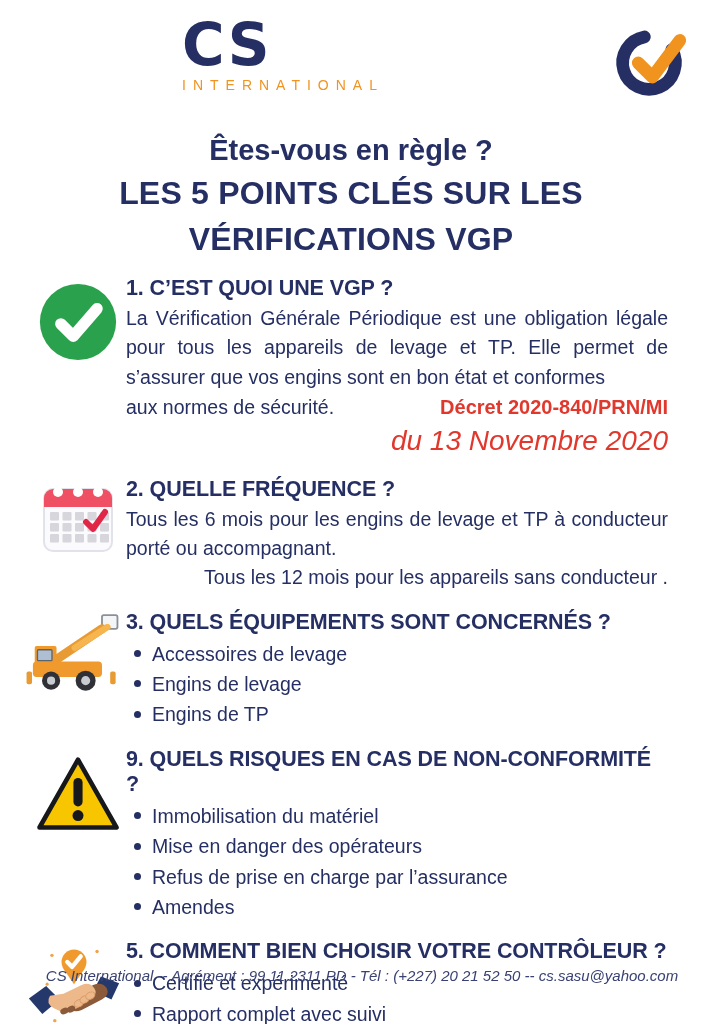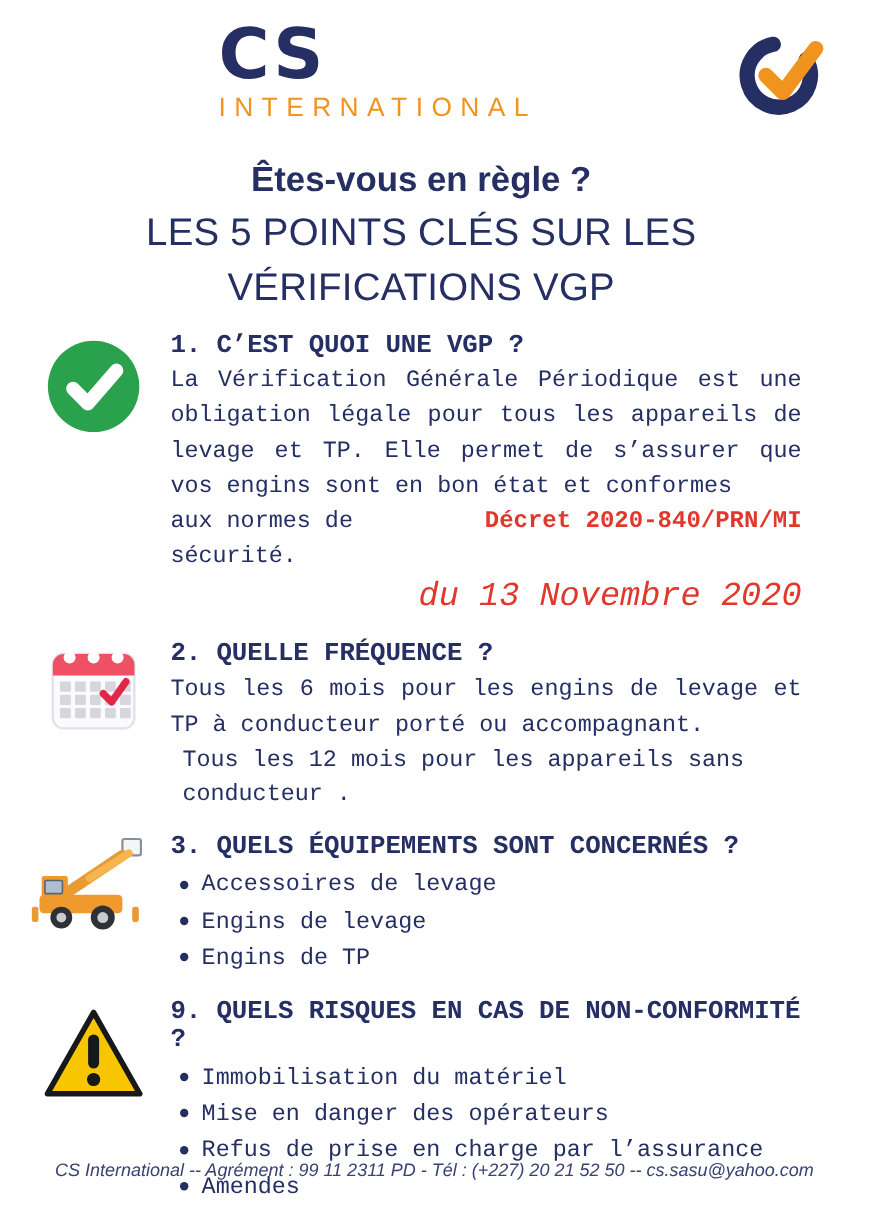--- a/index.html
+++ b/index.html
@@ -16,33 +16,33 @@
   .page{width:724px;height:1000px;padding:16px 56px 10px 34px;position:relative;}
 
   
   .header{position:relative;height:104px;}
   .logo{margin-left:148px;}
   .logo-mark{
     font-family:"DejaVu Sans","Liberation Sans",sans-serif;
     font-weight:800;font-size:58px;line-height:1.0;color:var(--navy);letter-spacing:2px;
   }
   .logo-sub{
-    margin-top:3px;color:var(--orange);font-size:22px;font-weight:500;
+    margin-top:3px;color:var(--orange);font-size:14px;font-weight:500;
     letter-spacing:7px;white-space:nowrap;
   }
   .badge{position:absolute;right:-22px;top:2px;width:82px;height:82px;}
 
   
   .titles{text-align:center;margin-top:10px;line-height:1.42;}
   .title-q{font-size:29px;font-weight:700;color:var(--navy);}
-  .title-main{font-size:32px;font-weight:400;color:var(--navy);letter-spacing:.2px;}
+  .title-main{font-size:32px;font-weight:700;color:var(--navy);letter-spacing:.2px;}
 
   
   main{margin-top:14px;}
-  .sec{display:flex;gap:20px;margin-bottom:17px;font-family:Liberation Mono, monospace;}
+  .sec{display:flex;gap:4px;margin-bottom:17px;}
   .icon-col{width:88px;flex:0 0 88px;display:flex;justify-content:center;align-items:flex-start;}
   .content{flex:1;min-width:0;}
   .sec h2{font-size:21.5px;font-weight:800;color:var(--navy);margin-bottom:3px;letter-spacing:-.1px;}
   .body{font-size:19.5px;line-height:1.5;text-align:justify;color:var(--navy);}
   .lastline{display:flex;justify-content:space-between;align-items:baseline;font-size:19.5px;line-height:1.5;}
   .note-bold{color:var(--red);font-weight:800;font-size:20px;white-space:nowrap;}
   .note-italic{color:var(--red);font-style:italic;font-size:28px;text-align:right;line-height:1.35;}
   ul.bullets{list-style:none;margin-top:4px;}
   ul.bullets li{
     font-size:19.5px;line-height:1.56;color:var(--navy);
@@ -129,21 +129,21 @@
               <rect x="39" y="57" width="9" height="8.5" rx="1"></rect>
               <rect x="51.5" y="57" width="9" height="8.5" rx="1"></rect>
               <rect x="64" y="57" width="9" height="8.5" rx="1"></rect>
           </g>
           <path d="M50 45 L57 52 L69 35" fill="none" stroke="#e02747" stroke-width="6" stroke-linecap="round" stroke-linejoin="round"></path>
         </svg>
       </div>
       <div class="content">
         <h2>2. QUELLE FRÉQUENCE ?</h2>
         <p class="body">Tous les 6 mois pour les engins de levage et TP à conducteur porté ou accompagnant.</p>
-        <p class="body" style="text-align:left;margin-left:10px;">Tous les 12 mois pour les appareils sans conducteur .</p>
+        <p class="body" style="text-align:right;">Tous les 12 mois pour les appareils sans conducteur .</p>
       </div>
     </section>
 
     <section class="sec">
       <div class="icon-col">
         <svg viewBox="0 0 110 100" width="104" height="94" style="margin-left:-12px" aria-hidden="true">
           <rect x="88" y="4" width="17" height="15" rx="2" fill="#f4f5f7" stroke="#8a8f98" stroke-width="2"></rect>
           <line x1="30" y1="58" x2="88" y2="19" stroke="#e89b33" stroke-width="10" stroke-linecap="round"></line>
           <line x1="58" y1="40" x2="94" y2="17" stroke="#f6b54e" stroke-width="7" stroke-linecap="round"></line>
           <rect x="12" y="55" width="76" height="17" rx="4" fill="#f09a2e"></rect>
@@ -208,20 +208,21 @@
             <ellipse cx="61" cy="62" rx="5" ry="3.6" transform="rotate(-28 61 62)"></ellipse>
             <ellipse cx="67" cy="58" rx="5" ry="3.6" transform="rotate(-28 67 58)"></ellipse>
           </g>
           <g fill="#8a5a3a">
             <ellipse cx="40" cy="74" rx="4.5" ry="3.2" transform="rotate(-25 40 74)"></ellipse>
             <ellipse cx="47" cy="72" rx="4.5" ry="3.2" transform="rotate(-25 47 72)"></ellipse>
           </g>
         </svg>
       </div>
       <div class="content">
+        <h2>5. COMMENT BIEN CHOISIR VOTRE CONTRÔLEUR ?</h2>
         <ul class="bullets">
           <li>Certifié et expérimenté</li>
           <li>Rapport complet avec suivi</li>
 
         </ul>
       </div>
     </section>
 
   </main>
 

